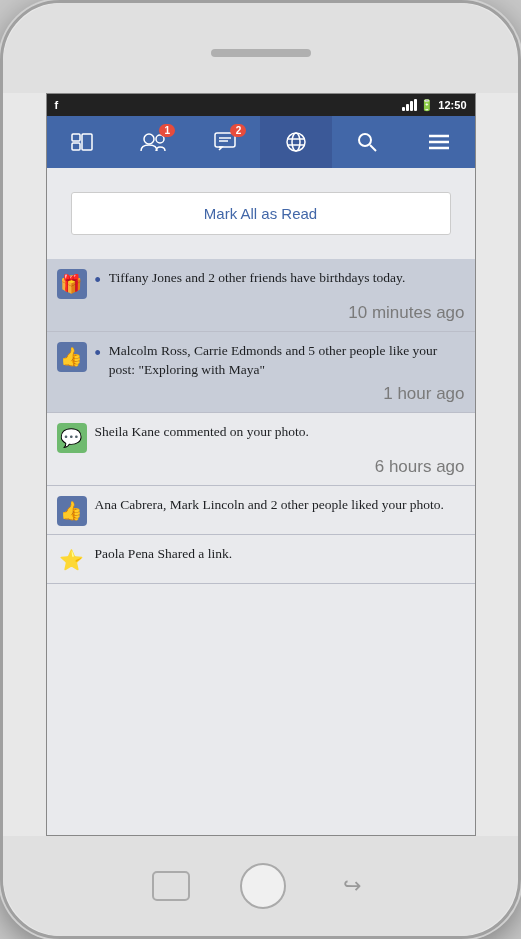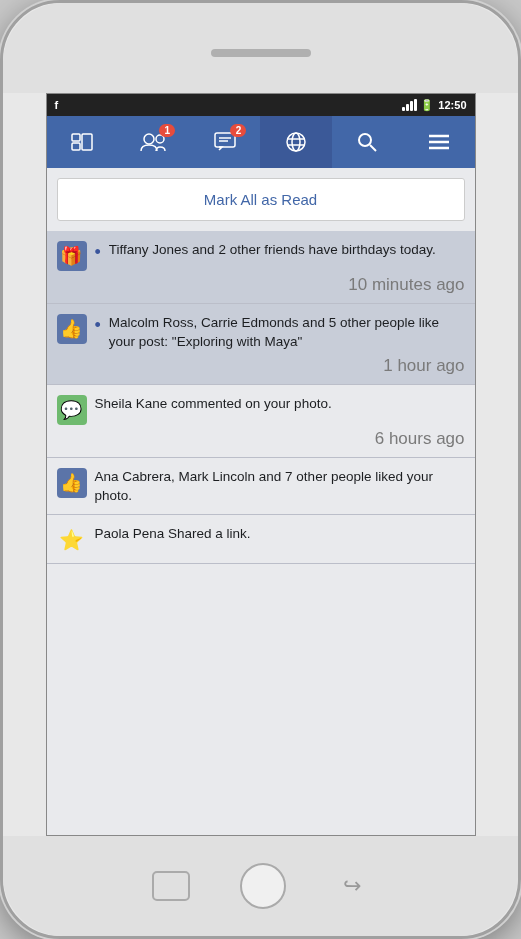--- a/index.html
+++ b/index.html
@@ -145,21 +145,21 @@
       background: #e9eaed;
       flex: 1;
       overflow-y: auto;
       display: flex;
       flex-direction: column;
     }
 
     .mark-all-btn {
       background: #fff;
       border: 1px solid #ccc;
-      margin: 10px;
+      margin: 24px;
       padding: 12px;
       text-align: center;
       color: #4267a8;
       font-size: 15px;
       font-weight: normal;
       border-radius: 3px;
       cursor: pointer;
       flex-shrink: 0;
     }
 
@@ -224,20 +224,21 @@
       line-height: 1;
       margin-top: 2px;
       flex-shrink: 0;
     }
 
     .notif-text {
       font-size: 13.5px;
       color: #1c1e21;
       line-height: 1.4;
       flex: 1;
+      font-family: Liberation Serif, serif;
     }
 
     .notif-time {
       font-size: 17px;
       color: #7a7a7a;
       text-align: right;
       margin-top: 4px;
     }
 
     
@@ -388,21 +389,21 @@
           <div class="notif-item read">
             <div class="notif-row">
               <div class="notif-icon comment" style="background: rgb(111, 186, 111);">💬</div>
               <span class="notif-text">Sheila Kane commented on your photo.</span>
             </div>
             <div class="notif-time">6 hours ago</div>
           </div>
           <div class="notif-item read">
             <div class="notif-row">
               <div class="notif-icon like2" style="background: rgb(91, 116, 168);">👍</div>
-              <span class="notif-text">Ana Cabrera, Mark Lincoln and 7 other people liked your photo.</span>
+              <span class="notif-text">Ana Cabrera, Mark Lincoln and 2 other people liked your photo.</span>
             </div>
           </div>
           <div class="notif-item read">
             <div class="notif-row">
               <div class="notif-icon star" style="background: transparent;">⭐</div>
               <span class="notif-text">Paola Pena Shared a link.</span>
             </div>
           </div>
         </div>
 

